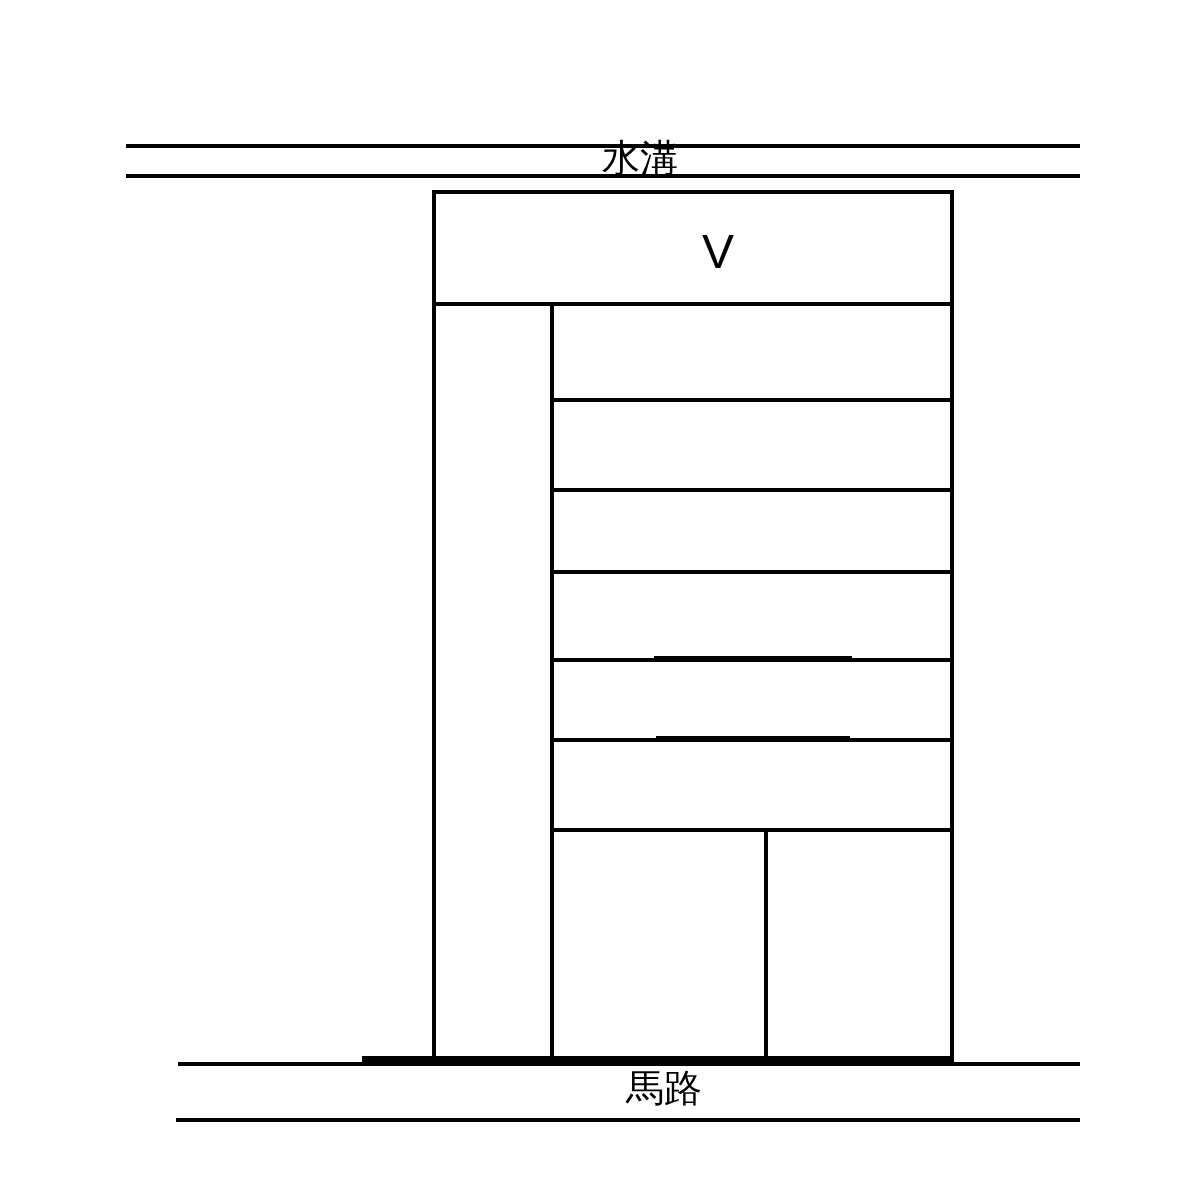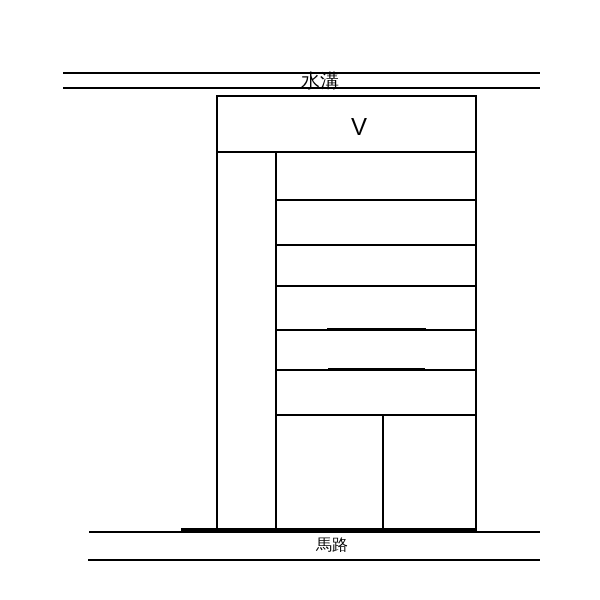--- a/index.html
+++ b/index.html
@@ -32,21 +32,21 @@
     font-size: 19px;
   }
   .label-unit {
     left: 359px;
     top: 127px;
     font-size: 24px;
   }
   .label-road {
     left: 332px;
     top: 545px;
-    font-size: 16px;
+    font-size: 19px;
   }
 </style>
 </head>
 <body>
 
 <div id="canvas">
   <div id="lines-layer">
       <div class="line" style="left: 63px; top: 72px; width: 515px; height: 2px; background: rgb(0, 0, 0);"></div>
       <div class="line" style="left: 63px; top: 87px; width: 515px; height: 2px; background: rgb(0, 0, 0);"></div>
       <div class="line" style="left: 216px; top: 95px; width: 261px; height: 2px; background: rgb(0, 0, 0);"></div>

